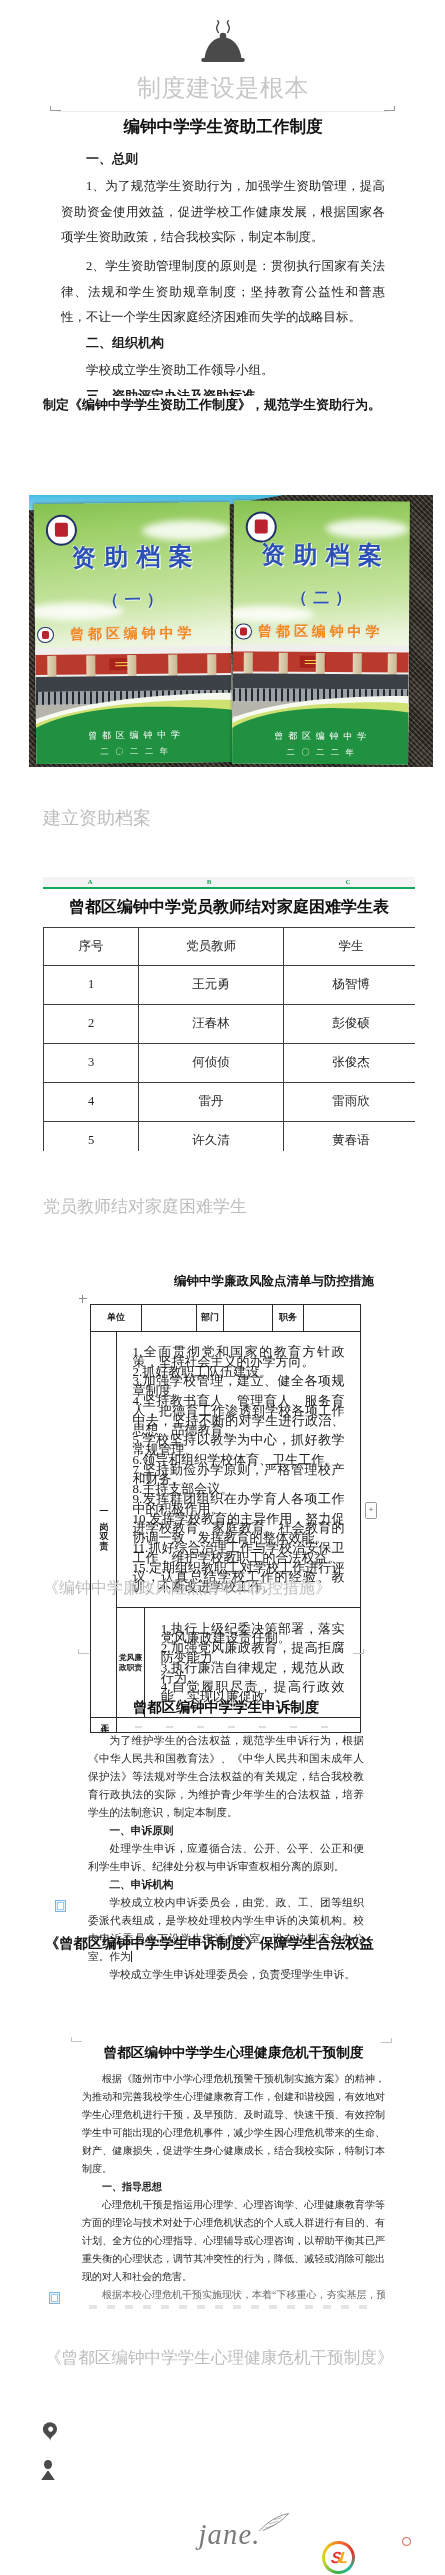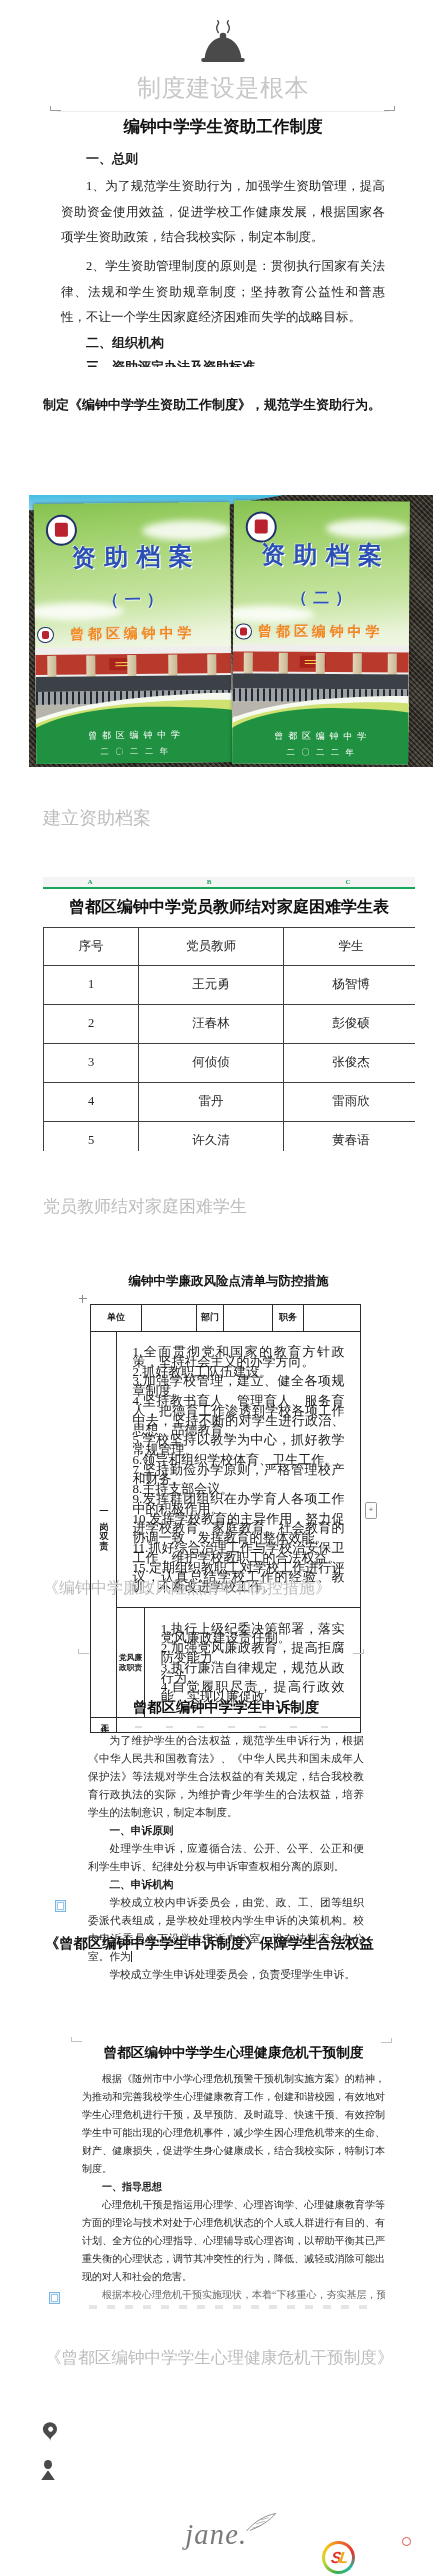--- a/index.html
+++ b/index.html
@@ -94,21 +94,21 @@
   .xl-title{margin-top:7.1px;height:22.6px;line-height:22.6px;text-align:center;
      font-size:16px;font-weight:bold;color:#111;}
   table.xl-table{border-collapse:collapse;margin-top:7.7px;width:372px;table-layout:fixed;
      border-top:1.8px solid #16a75c;}
   table.xl-table td{border:1.2px solid #3f3f3f;text-align:center;font-size:12.5px;color:#262626;
      height:38px;padding:0;}
   table.xl-table tr.hd td{height:37px;}
   td.c1{width:94px;} td.c2{width:144px;} td.c3{width:134px;}
 
   
-  .lz-title{position:absolute;left:83px;top:1273px;width:291px;text-align:center;
+  .lz-title{position:absolute;left:83px;top:1273px;width:291px;text-align:right;
      font-size:12.5px;font-weight:bold;color:#161616;font-family:Liberation Serif, serif;}
   .lz-cross{position:absolute;left:79px;top:1295px;width:7.7px;height:7.7px;}
   .lz-cross i{position:absolute;background:#8a8a8a;}
   .lz-cross i.v{left:3px;top:0;width:1.2px;height:7.7px;}
   .lz-cross i.h{left:0;top:3px;width:7.7px;height:1.2px;}
   .lz-table{position:absolute;left:90px;top:1304px;width:269px;border:1.2px solid #2b2b2b;color:#1a1a1a;}
   .lz-hrow{display:flex;height:25.5px;border-bottom:1.2px solid #2b2b2b;}
   .lz-hrow .c{border-right:0.6px solid #2b2b2b;display:flex;align-items:center;justify-content:center;
      font-size:9px;font-weight:600;}
   .lz-hrow .c:last-child{border-right:none;}
@@ -154,21 +154,21 @@
   
   .pin{position:absolute;left:43px;top:2422px;width:14.3px;height:14.3px;background:#4a4a4a;
      border-radius:50% 50% 50% 0;transform:rotate(-45deg);}
   .pin::after{content:"";position:absolute;left:4.8px;top:4.8px;width:4.8px;height:4.8px;border-radius:50%;background:#fff;}
   .pin-tail{position:absolute;left:49px;top:2435px;width:2.4px;height:6px;background:#4a4a4a;
      clip-path:polygon(0 0,100% 0,50% 100%);}
   .person{position:absolute;left:39px;top:2460px;width:18px;height:22.6px;}
   .person .head{width:7.7px;height:9px;border-radius:50%;background:#4a4a4a;margin:0 auto;}
   .person .bodyp{width:16.6px;height:10px;margin:1.2px auto 0;background:#4a4a4a;
      border-radius:8.3px 8.3px 0 0/10px 10px 0 0;clip-path:polygon(8% 100%,50% 0,92% 100%);}
-  .sign{position:absolute;left:172px;top:2511px;width:119px;text-align:center;}
+  .sign{position:absolute;left:172px;top:2511px;width:119px;text-align:right;}
   .sign .jane{font-family:"Liberation Serif","DejaVu Serif",serif;font-style:italic;
      font-size:28.5px;color:#7a7a7a;letter-spacing:1.2px;}
   .sign svg{vertical-align:10.7px;margin-left:-3.6px;}
   .logo{position:absolute;left:322px;top:2541px;width:33px;height:33px;border-radius:50%;
      background:conic-gradient(from 130deg,#25b8a0,#3fae49,#c3d62f,#f4c515,#ef6c30,#e2342b,#25b8a0);}
   .logo .in{position:absolute;left:3px;top:3px;width:27px;height:27px;border-radius:50%;background:#fff;
      display:flex;align-items:center;justify-content:center;}
   .logo .sl{font-weight:bold;font-style:italic;font-size:16px;letter-spacing:-2.4px;
      background:linear-gradient(105deg,#e2342b 48%,#f0a818 55%);
      -webkit-background-clip:text;background-clip:text;color:transparent;transform:skewX(-6deg);}
@@ -193,20 +193,21 @@
   <div class="hr-line"></div>
   <div class="tick l" style="left:50px;top:106px;"></div>
   <div class="tick r" style="left:384px;top:106px;"></div>
 
   <div class="art-title serif">编钟中学学生资助工作制度</div>
   <div class="doc1 serif">
     <h3>一、总则</h3>
     <p>1、为了规范学生资助行为，加强学生资助管理，提高资助资金使用效益，促进学校工作健康发展，根据国家各项学生资助政策，结合我校实际，制定本制度。</p>
     <p>2、学生资助管理制度的原则是：贯彻执行国家有关法律、法规和学生资助规章制度；坚持教育公益性和普惠性，不让一个学生因家庭经济困难而失学的战略目标。</p>
     <h3>二、组织机构</h3>
+    <p>学校成立学生资助工作领导小组。</p>
     <div class="clip14"><span>三、资助评定办法及资助标准</span></div>
   </div>
   <div class="caption-bold cap-zhiding">制定《编钟中学学生资助工作制度》，规范学生资助行为。</div>
 
   <div class="photo">
     <div class="weave"></div>
     <div class="blue-sliver"></div>
 
     <div class="cover cl">
       <div class="emblem emb-top">

